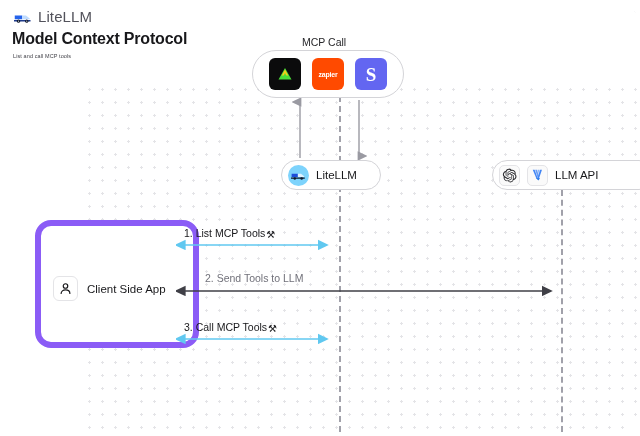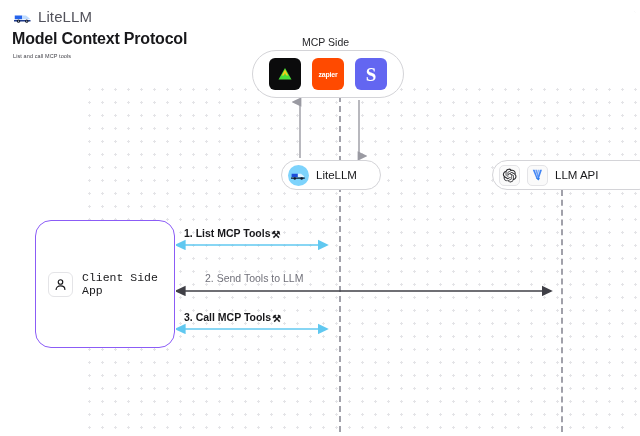--- a/index.html
+++ b/index.html
@@ -209,28 +209,27 @@
     z-index: 2;
   }
   .lifeline-litellm { left: 339px; top: 96px;  height: 336px; }
   .lifeline-llmapi  { left: 561px; top: 190px; height: 242px; }
 
   
   .client-card {
     position: absolute;
     left: 35px;
     top: 220px;
-    width: 140px;
+    width: 164px;
     height: 128px;
-    border: 1px solid #8b5cf6;
+    border: 6px solid #8b5cf6;
     border-radius: 16px;
     background: #ffffff;
     z-index: 6;
     box-sizing: border-box;
-    font-family: Liberation Mono, monospace;
   }
   .client-inner {
     position: absolute;
     left: 12px;
     top: 50px;
     display: flex;
     align-items: center;
     gap: 9px;
   }
   .client-label {
@@ -252,32 +251,32 @@
 
   
   .msg { position: absolute; z-index: 7; }
   .msg-svg { display: block; }
   .msg-text {
     position: absolute;
     font-size: 10.5px;
     white-space: nowrap;
     background: transparent;
   }
-  .msg-text.dark  { color: #18181b; font-weight: bold; }
+  .msg-text.dark  { color: #18181b; font-weight: normal; }
   .msg-text.muted { color: #71717a; }
   .tool-emoji {
     display: inline-block;
     font-size: 10px;
     padding: 0 1px;
     vertical-align: -1px;
   }
 
   .msg1 { left: 176px; top: 228px; }
   .msg2 { left: 176px; top: 272px; }
-  .msg3 { left: 176px; top: 312px; }
+  .msg3 { left: 176px; top: 322px; }
 </style>
 </head>
 <body>
 
 <div id="page">
 
   <div class="canvas-dots"></div>
   <div class="header-wash"></div>
   <div class="header-wash-top"></div>
 
@@ -290,21 +289,21 @@
       <circle cx="17" cy="14.5" r="2.1" fill="#0f172a"></circle>
       <circle cx="6" cy="14.5" r="0.8" fill="#cbd5e1"></circle>
       <circle cx="17" cy="14.5" r="0.8" fill="#cbd5e1"></circle>
     </svg>
     <span class="brand-name">LiteLLM</span>
   </div>
 
   <div class="page-title">Model Context Protocol</div>
   <div class="page-subtitle">List and call MCP tools</div>
 
-  <div class="mcp-label">MCP Side</div>
+  <div class="mcp-label">MCP Call</div>
 
   <div class="mcp-box">
     <div class="tool-tile tool-a">
       <svg width="20" height="20" viewBox="0 0 20 20">
         <path d="M10 4 L16.5 15.5 L3.5 15.5 Z" fill="#4ade3a"></path>
         <path d="M10 5.5 L13.2 11.4 L6.8 11.4 Z" fill="#facc15"></path>
         <path d="M10 9 L11.6 12.2 L8.4 12.2 Z" fill="#4ade3a"></path>
       </svg>
     </div>
     <div class="tool-tile tool-b">

